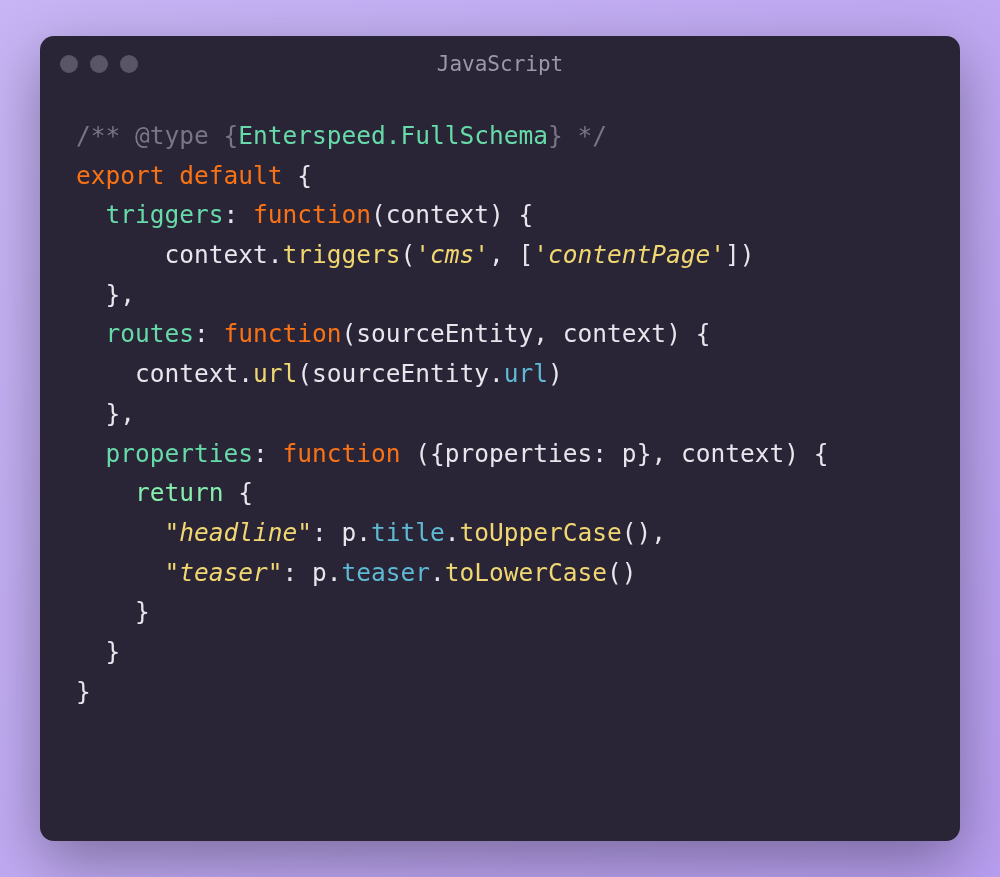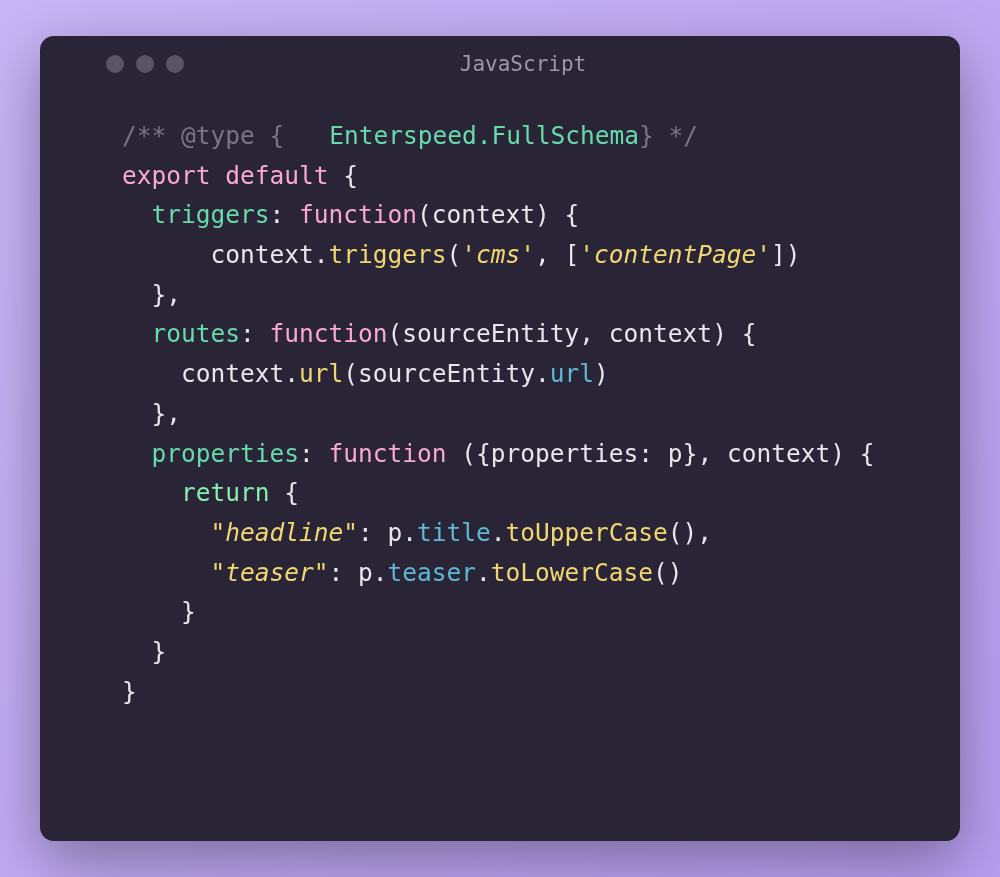--- a/index.html
+++ b/index.html
@@ -18,21 +18,20 @@
     }
     .window {
       width: 920px;
       height: 805px;
       background: #2a2536;
       border-radius: 14px;
       box-shadow: 0 20px 60px rgba(0,0,0,0.35);
       overflow: hidden;
       display: flex;
       flex-direction: column;
-      padding-left: 46px;
     }
     .titlebar {
       height: 56px;
       display: flex;
       align-items: center;
       padding: 0 20px;
       position: relative;
     }
     .traffic-lights {
       display: flex;
@@ -55,22 +54,22 @@
     .code-area {
       flex: 1;
       padding: 24px 36px;
       font-size: 24.5px;
       line-height: 1.62;
       color: #e8e6ed;
       white-space: pre;
       overflow: auto;
     }
     .c-comment { color: #7a7486; }
-    .c-type { color: #66dba9; margin-left: 45px; }
-    .c-keyword { color: #f9a8d4; }
+    .c-type { color: #66dba9; }
+    .c-keyword { color: #f97316; }
     .c-default { color: #e8e6ed; }
     .c-func { color: #f0d772; }
     .c-string { color: #f0d772; font-style: italic; }
     .c-prop { color: #5fb8d4; }
     .c-return { color: #86efac; }
     .c-key { color: #66dba9; }
   </style>
 </head>
 <body>
 

